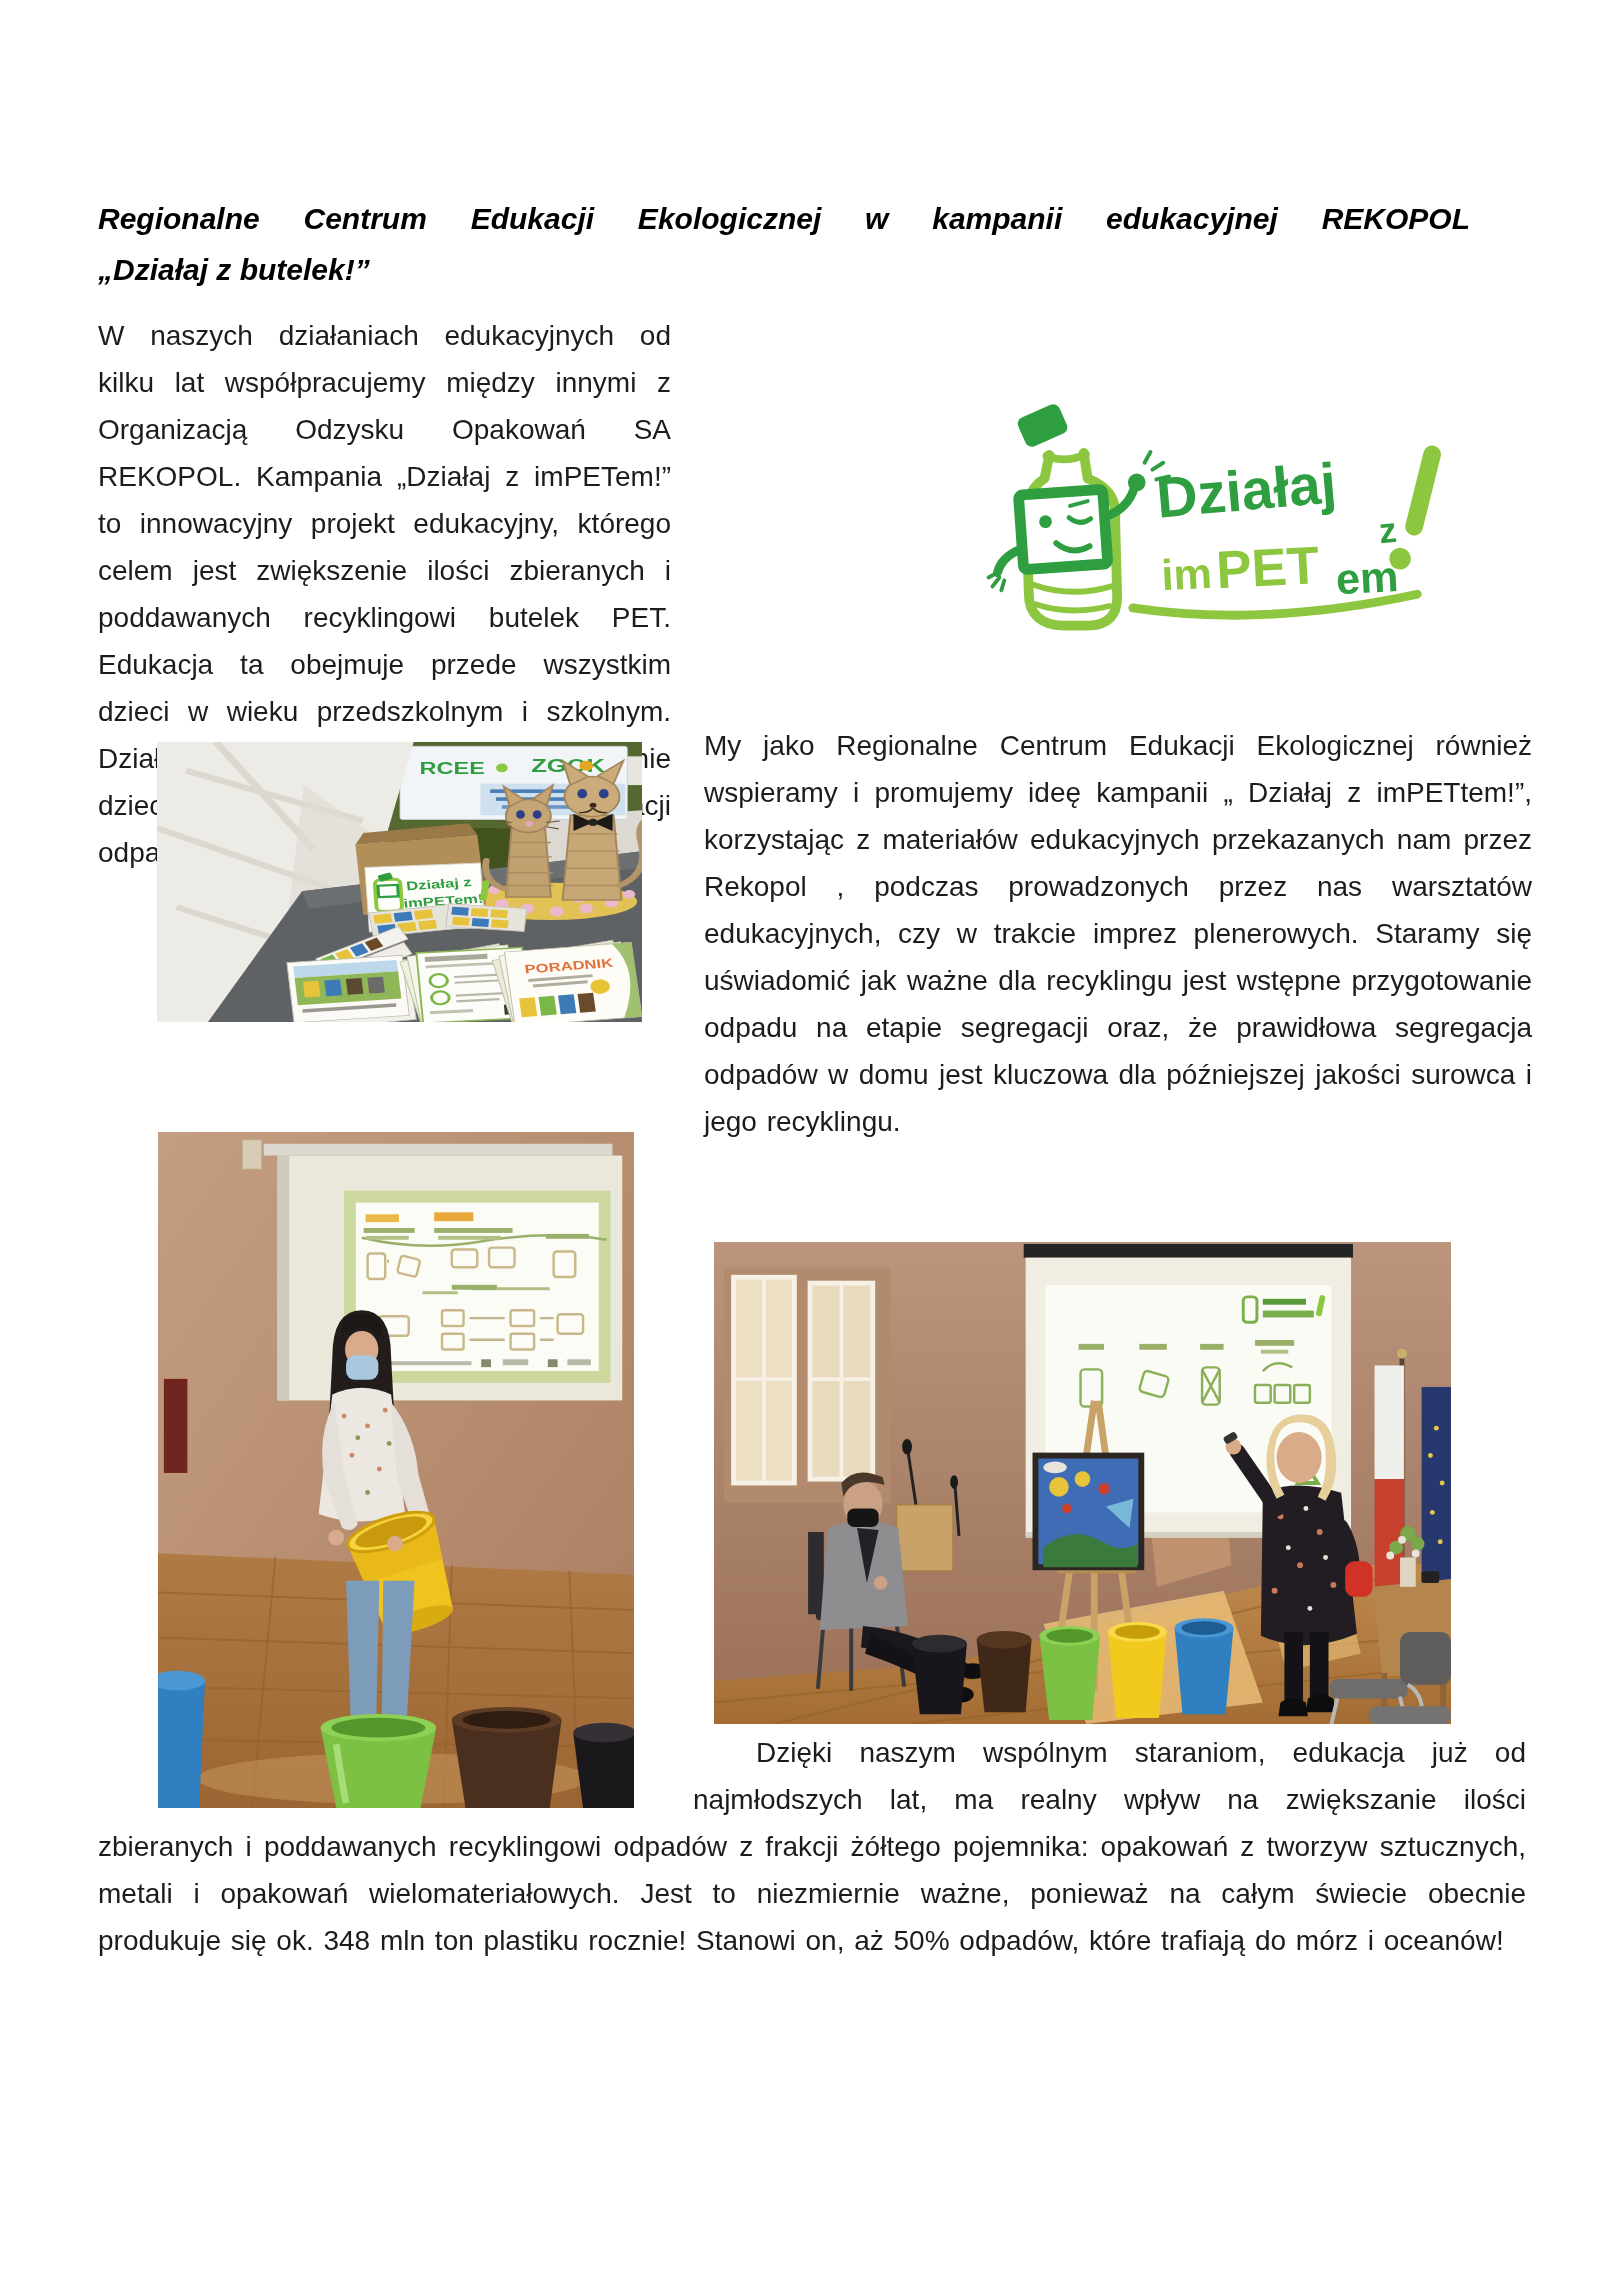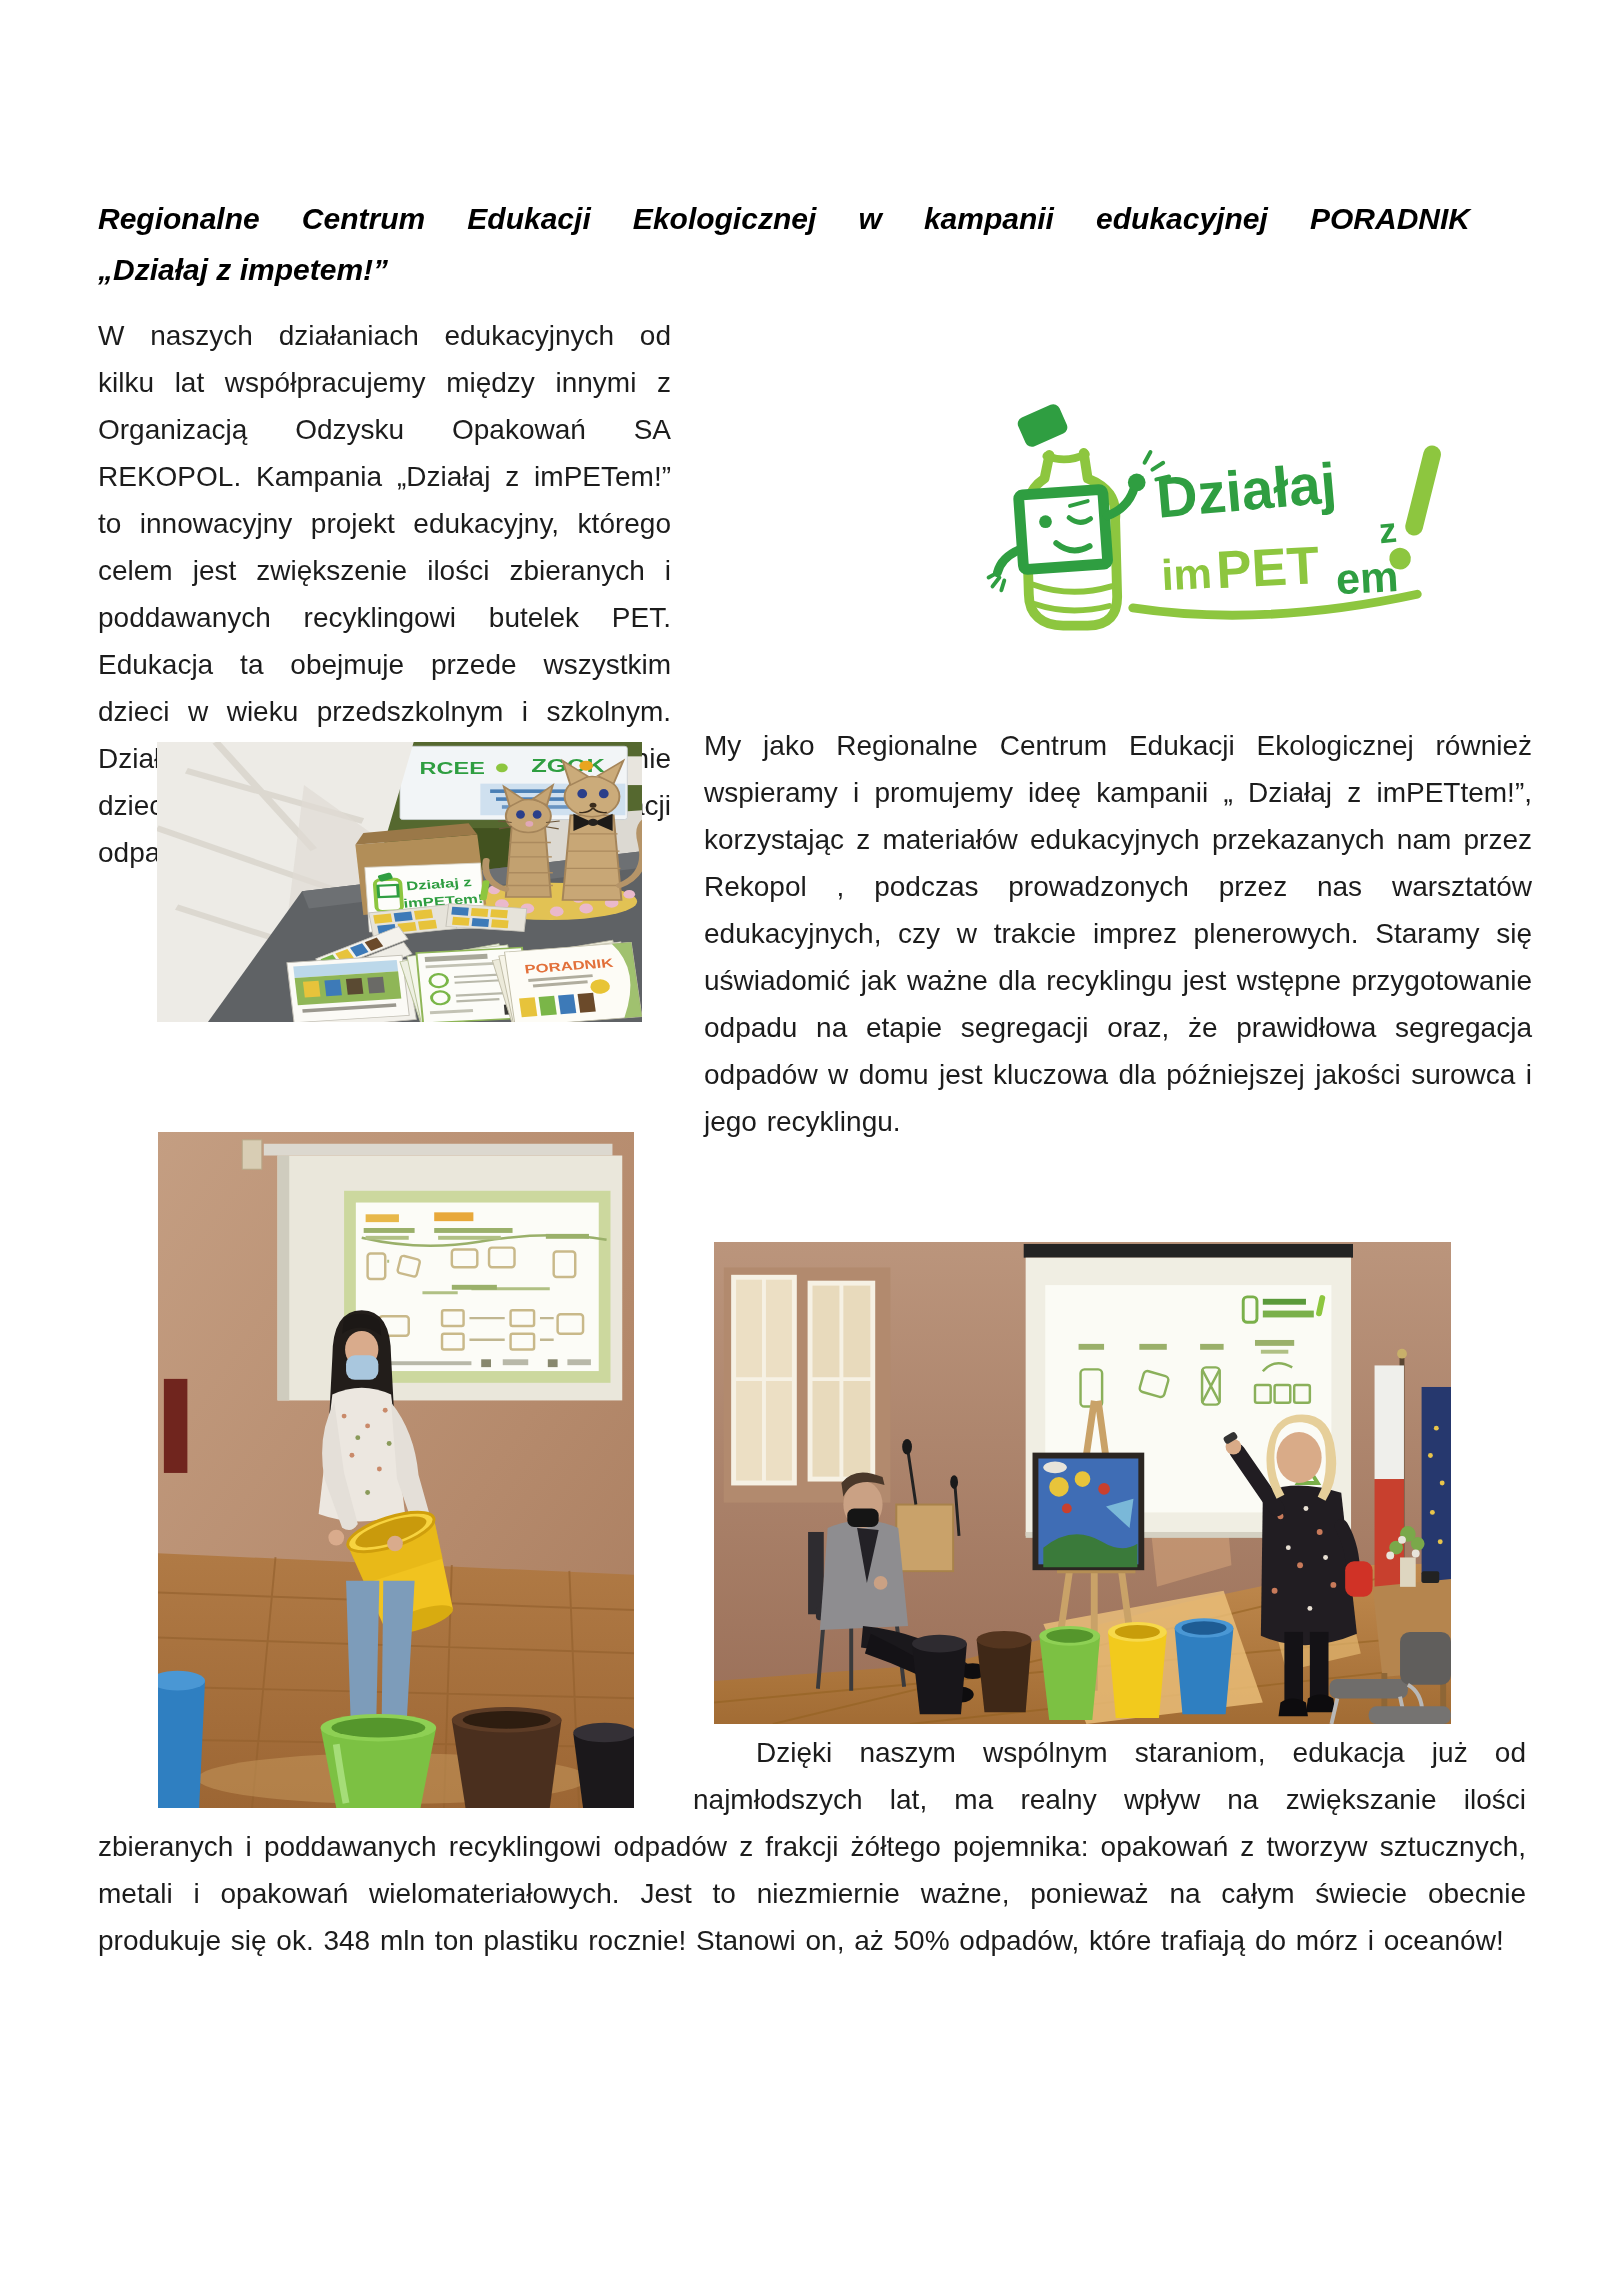--- a/index.html
+++ b/index.html
@@ -21,22 +21,22 @@
   .spacer{height:597px;}
   #para3{text-indent:63px;}
   #photo3{position:absolute;left:714px;top:1242px;width:737px;height:482px;}
   .photo svg{display:block;width:100%;height:100%;}
   svg text{font-family:"Liberation Sans", sans-serif;}
 </style>
 </head>
 <body>
 
 <div class="title">
-  <div class="t1">Regionalne Centrum Edukacji Ekologicznej w kampanii edukacyjnej PORADNIK</div>
-  <div class="t2">„Działaj z impetem!”</div>
+  <div class="t1">Regionalne Centrum Edukacji Ekologicznej w kampanii edukacyjnej REKOPOL</div>
+  <div class="t2">„Działaj z butelek!”</div>
 </div>
 
 <div id="para1" class="para">W naszych działaniach edukacyjnych od kilku lat współpracujemy między innymi z Organizacją Odzysku Opakowań SA REKOPOL.  Kampania „Działaj z imPETem!” to innowacyjny projekt edukacyjny, którego celem jest zwiększenie ilości zbieranych i poddawanych recyklingowi butelek PET.  Edukacja ta obejmuje przede wszystkim dzieci w wieku przedszkolnym i szkolnym.  Działania te mają na celu uświadomienie dzieciom i młodzieży konieczność segregacji odpadów i korzyści płynące z recyklingu.</div>
 
 <div id="logo">
 <svg viewBox="0 0 525 240">
   <g>
     <rect x="53" y="10" width="46" height="32" rx="7" fill="#2f9e41" transform="rotate(-24 76 26)"></rect>
     <path d="M83,56 L78,80 C60,92 56,112 60,132 L62,198 C62,219 76,230 97,230 L122,230 C143,230 153,219 152,198 L150,122 C152,100 142,88 122,80 L118,54" fill="#ffffff" stroke="#8dc63f" stroke-width="10" stroke-linejoin="round" stroke-linecap="round"></path>
     <path d="M80,57 Q100,65 120,55" stroke="#8dc63f" stroke-width="8" fill="none" stroke-linecap="round"></path>

